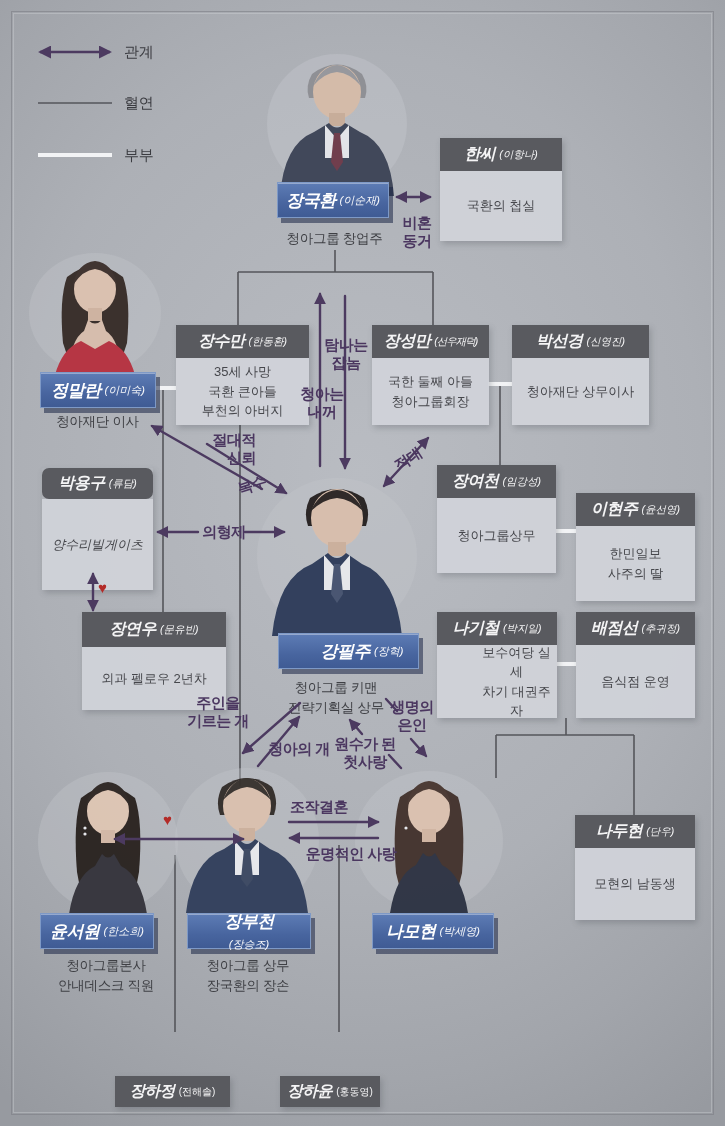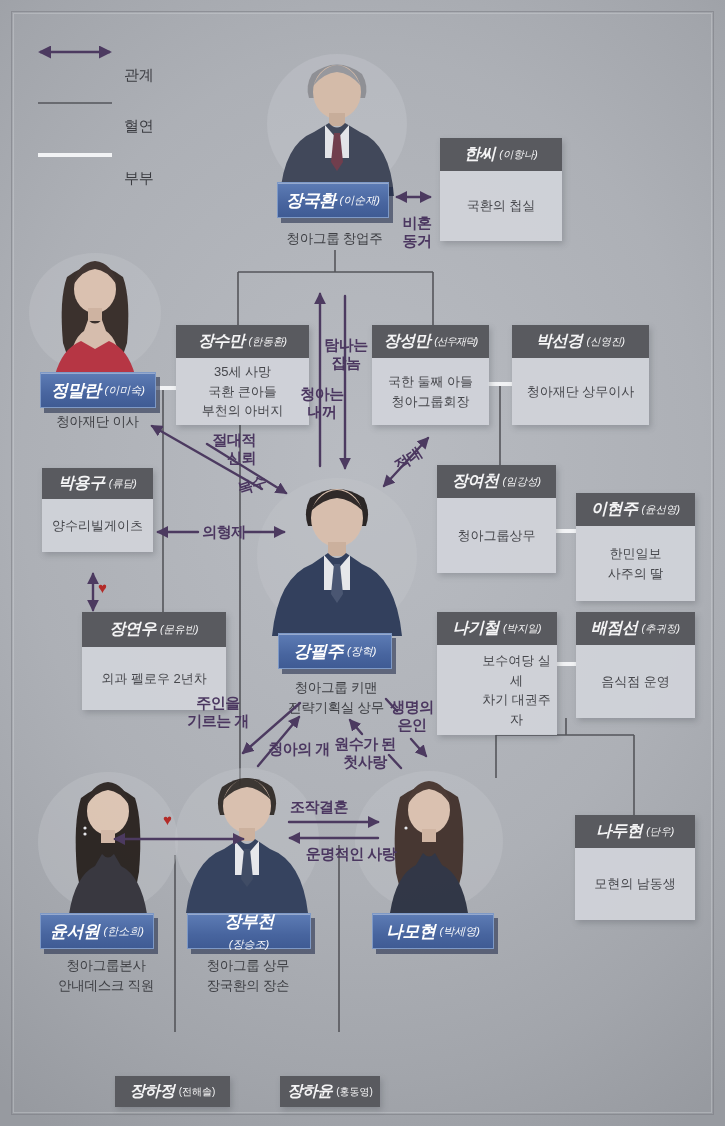--- a/index.html
+++ b/index.html
@@ -44,21 +44,21 @@
 
   .desc{
     position:absolute;color:#3f4045;font-size:13.5px;line-height:1.5;text-align:center;
     white-space:pre-line;z-index:28;letter-spacing:-.3px;
   }
   .rlabel{
     position:absolute;color:#4b3760;font-weight:bold;font-size:15px;line-height:1.18;
     white-space:pre-line;text-align:center;z-index:40;letter-spacing:-.5px;
   }
   .heart{position:absolute;color:#b32b28;font-size:15px;z-index:41;}
-  .legend-label{position:absolute;color:#3a3b40;font-size:15px;z-index:40;letter-spacing:-.3px;margin-top:23px;}
+  .legend-label{position:absolute;color:#3a3b40;font-size:15px;z-index:40;letter-spacing:-.3px;}
 </style>
 </head>
 <body>
 
 <div id="canvas">
   <div class="frame"></div>
   <div class="frame2"></div>
 
   <svg class="layer" width="725" height="1126">
     <g stroke="#55565b" stroke-width="1.6" fill="none">
@@ -190,21 +190,21 @@
     <span class="ac">(이순재)</span>
   </div>
   <div class="desc" style="left:257px;top:229px;width:155px;">청아그룹 창업주</div>
 
   <div class="bluebox" style="left:40px;top:372px;width:114px;">
     <span class="nm">정말란</span>
     <span class="ac">(이미숙)</span>
   </div>
   <div class="desc" style="left:20px;top:412px;width:155px;">청아재단 이사</div>
 
-  <div class="bluebox" style="left:278px;top:633px;width:112px;">
+  <div class="bluebox" style="left:278px;top:633px;width:112px;padding-left:27px;">
     <span class="nm">강필주</span>
     <span class="ac">(장혁)</span>
   </div>
   <div class="desc" style="left:252px;top:678px;width:168px;">청아그룹 키맨
 전략기획실 상무</div>
 
   <div class="bluebox" style="left:40px;top:913px;width:112px;">
     <span class="nm">윤서원</span>
     <span class="ac">(한소희)</span>
   </div>
@@ -252,25 +252,25 @@
 
   <div class="gbox" style="left:512px;top:325px;width:137px;">
     <div class="hd">
       <span class="nm">박선경</span>
       <span class="ac">(신영진)</span>
     </div>
     <div class="bd" style="height:67px;">청아재단 상무이사</div>
   </div>
 
   <div class="gbox" style="left:42px;top:468px;width:111px;">
-    <div class="hd" style="height:31px;">
+    <div class="hd" style="height:31px;border-radius:7px;">
       <span class="nm">박용구</span>
       <span class="ac">(류담)</span>
     </div>
-    <div class="bd" style="height:53px;">양수리빌게이츠</div>
+    <div class="bd" style="height:91px;font-style:italic;">양수리빌게이츠</div>
   </div>
 
   <div class="gbox" style="left:437px;top:465px;width:119px;">
     <div class="hd">
       <span class="nm">장여천</span>
       <span class="ac">(임강성)</span>
     </div>
     <div class="bd" style="height:75px;">청아그룹상무</div>
   </div>
 
@@ -289,21 +289,21 @@
       <span class="ac">(문유빈)</span>
     </div>
     <div class="bd" style="height:63px;">외과 펠로우 2년차</div>
   </div>
 
   <div class="gbox" style="left:437px;top:612px;width:120px;">
     <div class="hd">
       <span class="nm">나기철</span>
       <span class="ac">(박지일)</span>
     </div>
-    <div class="bd" style="height:90px;padding-left:39px;">보수여당 실세
+    <div class="bd" style="height:73px;padding-left:39px;">보수여당 실세
 차기 대권주자</div>
   </div>
 
   <div class="gbox" style="left:576px;top:612px;width:119px;">
     <div class="hd">
       <span class="nm">배점선</span>
       <span class="ac">(추귀정)</span>
     </div>
     <div class="bd" style="height:73px;">음식점 운영</div>
   </div>

